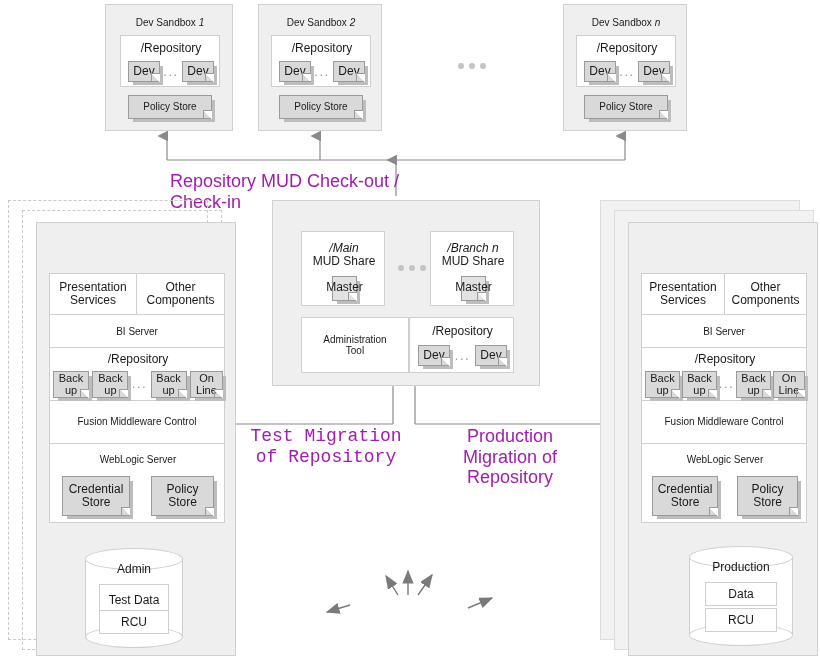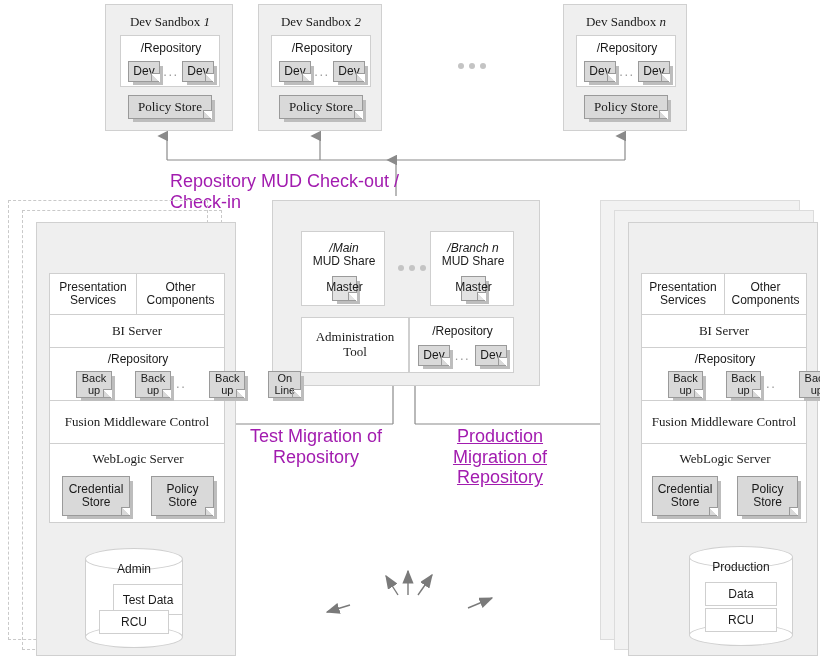--- a/index.html
+++ b/index.html
@@ -9,23 +9,23 @@
     -webkit-font-smoothing:antialiased;
   }
   #canvas{position:relative;width:820px;height:663px;overflow:hidden;background:#fff;}
 
   
   .abs{position:absolute;box-sizing:border-box;}
   .grayboxed{background:#efefef;border:1px solid #d0d0d0;}
   .whitebox{background:#ffffff;border:1px solid #cfcfcf;}
   .ctr{display:flex;align-items:center;justify-content:center;text-align:center;}
   .col{flex-direction:column;}
-  .t13{font-size:13px;font-family:Liberation Serif, serif;}
+  .t13{font-size:10px;}
   .t12{font-size:12px;}
-  .t11{font-size:11px;margin-left:23px;}
+  .t11{font-size:11px;}
   .ital{font-style:italic;}
   .lh12{line-height:1.12;}
 
   
   .layer{position:absolute;background:#f2f2f2;box-sizing:border-box;}
   .layer.dashed{background:transparent;border:1.5px dashed #c9c9c9;}
   .layer.solid{border:1px solid #dcdcdc;background:#f2f2f2;}
 
   
   .note{
@@ -324,21 +324,21 @@
             </span></span>
       </div>
     </div>
 
     <div class="cyl" style="left:48px;top:325px;width:98px;height:100px;">
       <div class="body"></div>
       <div class="bot"></div>
       <div class="top"></div>
       <div class="inner">
         <div class="abs ctr t12" style="left:0;top:12px;width:98px;height:18px;">Admin</div>
-        <div class="abs whitebox ctr t12" style="left:28px;top:36px;width:70px;height:31px;">
+        <div class="abs whitebox ctr t12" style="left:14px;top:36px;width:70px;height:31px;">
           <span>Test Data</span>
         </div>
         <div class="abs whitebox ctr t12" style="left:14px;top:62px;width:70px;height:24px;">
           <span>RCU</span>
         </div>
       </div>
     </div>
   </div>
 
   <div class="layer solid" style="left:600px;top:200px;width:200px;height:440px;"></div>
@@ -407,17 +407,17 @@
         <div class="abs whitebox ctr t12" style="left:16px;top:36px;width:72px;height:24px;">
           <span>Data</span>
         </div>
         <div class="abs whitebox ctr t12" style="left:16px;top:62px;width:72px;height:24px;">
           <span>RCU</span>
         </div>
       </div>
     </div>
   </div>
 
-  <div class="lbl" style="left:238px;top:426px;width:156px;">Test Migration of Repository</div>
-  <div class="lbl" style="left:420px;top:426px;width:160px;text-decoration:underline;">Production Migration of Repository</div>
+  <div class="lbl" style="left:248px;top:426px;width:156px;font-family:Liberation Mono, monospace;">Test Migration of Repository</div>
+  <div class="lbl" style="left:430px;top:426px;width:160px;">Production Migration of Repository</div>
 
 
 </div>
 
 </body></html>

